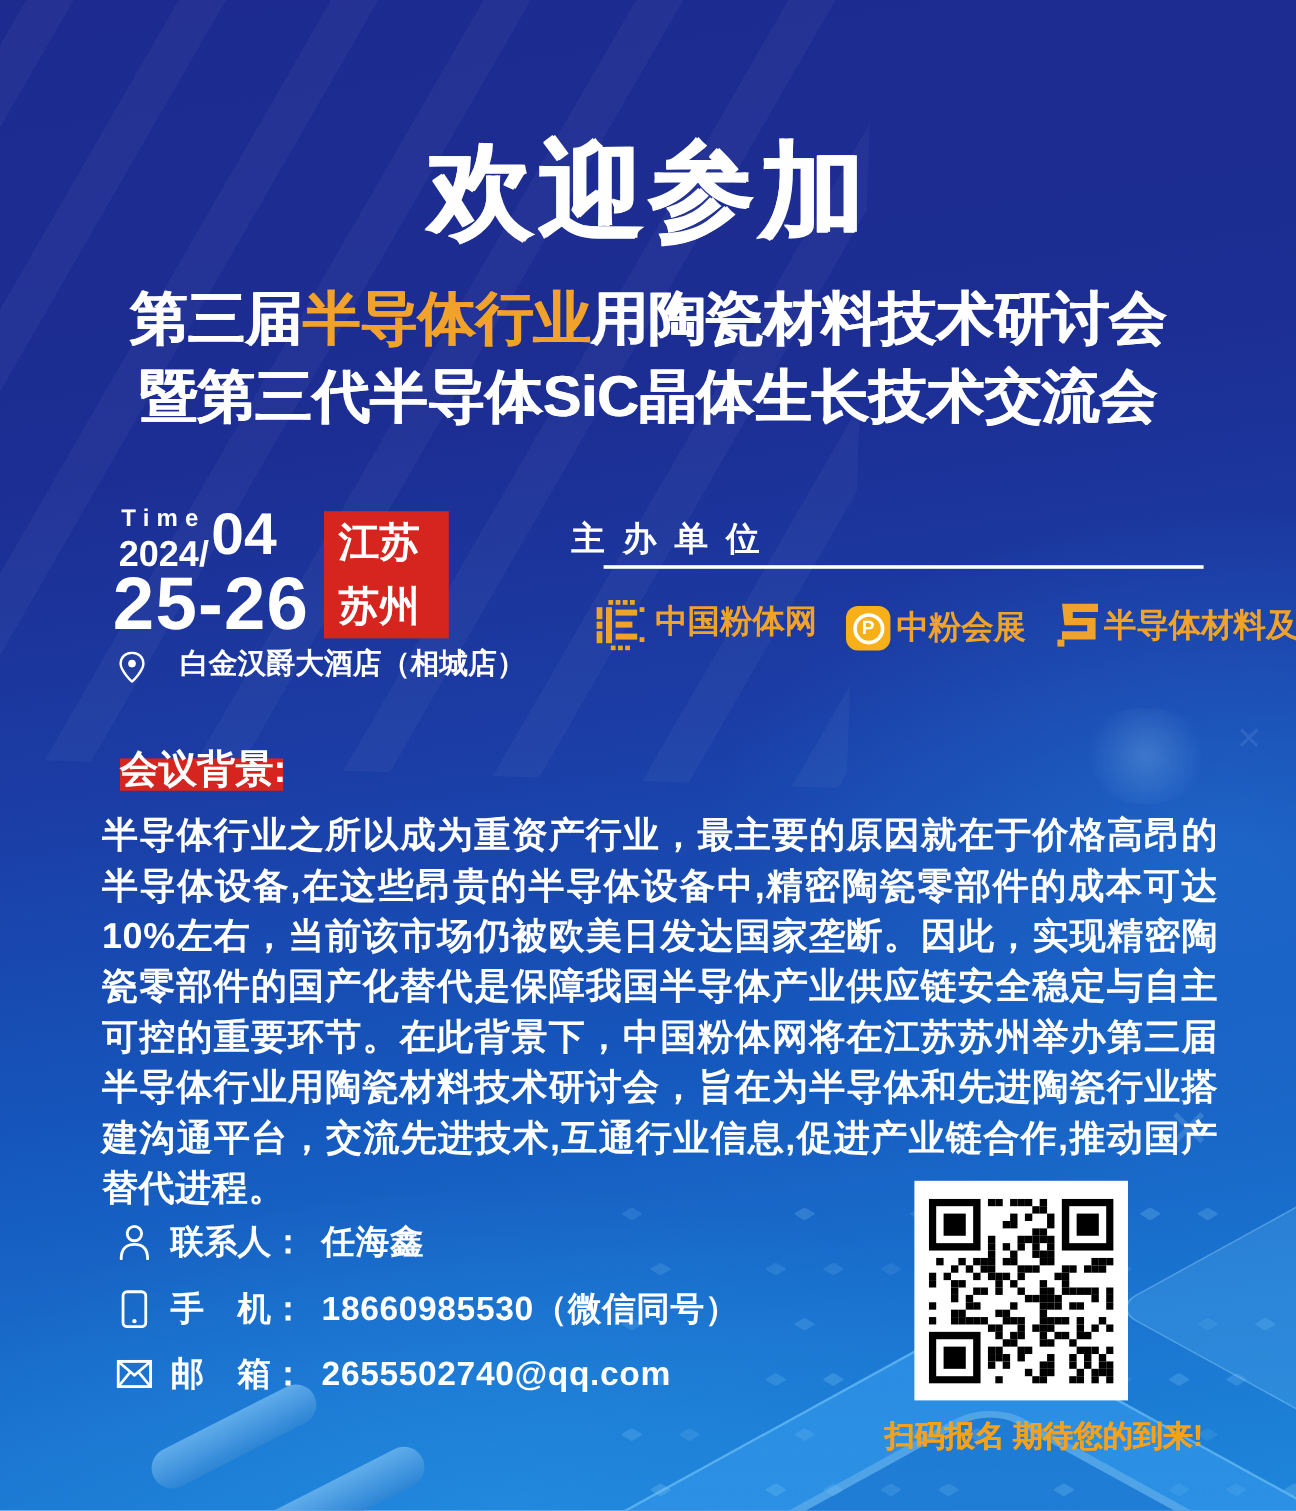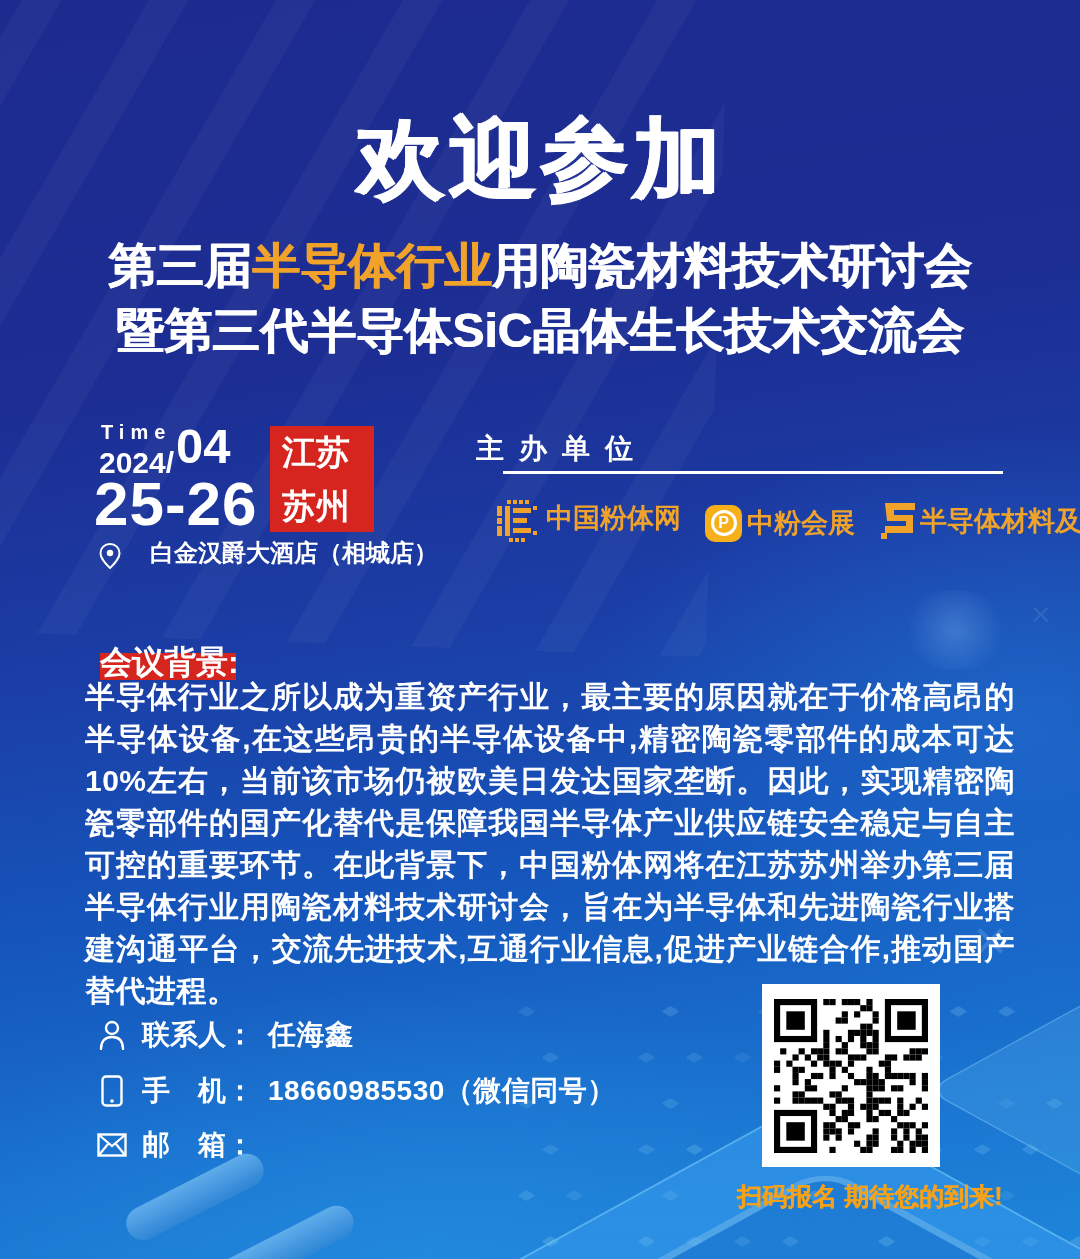--- a/index.html
+++ b/index.html
@@ -89,21 +89,21 @@
   .org-name { font-size:27px; font-weight:900; color:#f0a32a; white-space:nowrap; }
   .o2 { margin-left:24px; } .o3 { margin-left:26px; }
   .p-badge {
     width:37px; height:37px; border-radius:10px; background:#f7b01a;
     display:flex; align-items:center; justify-content:center; position:relative;
   }
   .p-badge .ring { width:26px; height:26px; border:3px solid #fff; border-radius:50%;
     display:flex; align-items:center; justify-content:center; }
   .p-badge .ltr { font-size:16px; font-weight:900; color:#fff; }
   
-  .bg-heading { position:absolute; left:100px; top:620px; z-index:2; font-size:32px; font-weight:900;margin-top:21px; }
+  .bg-heading { position:absolute; left:100px; top:620px; z-index:2; font-size:32px; font-weight:900; }
   .bg-heading .red-bar { position:absolute; left:0px; top:12px; width:136px; height:27px; background:#d6251e; z-index:-1; }
   .bg-paragraph {
     position:absolute; left:85px; top:676px; width:930px; z-index:2;
     font-size:30px; font-weight:700; line-height:42px; text-align:justify;
     letter-spacing:.5px;
   }
   
   .contact-row { position:absolute; left:96px; display:flex; align-items:center; gap:14px; z-index:2; }
   .c1 { top:1016px;justify-content:space-between; } .c2 { top:1072px; } .c3 { top:1126px; }
   .contact-row .lbl { font-size:28px; font-weight:800; white-space:pre; }
@@ -278,20 +278,21 @@
       <span class="val">18660985530（微信同号）</span>
   </div>
   <div class="contact-row c3">
     <span class="cicon">
       <svg width="30" height="24" viewBox="0 0 30 24">
           <rect x="1.5" y="1.5" width="27" height="21" fill="none" stroke="#fff" stroke-width="2.4"></rect>
           <path d="M2 2 L15 13 L28 2 M2 22 L11 11 M28 22 L19 11" fill="none" stroke="#fff" stroke-width="2.2"></path>
         </svg>
     </span>
     <span class="lbl">邮　箱：</span>
+      <span class="val">2655502740@qq.com</span>
   </div>
 
   <div class="qr-card">
     <svg id="qr-svg" width="154" height="154" viewBox="0 0 150 150">
         <rect x="48" y="0" width="6" height="6" fill="#000"></rect>
         <rect x="54" y="0" width="6" height="6" fill="#000"></rect>
         <rect x="66" y="0" width="6" height="6" fill="#000"></rect>
         <rect x="72" y="0" width="6" height="6" fill="#000"></rect>
         <rect x="78" y="0" width="6" height="6" fill="#000"></rect>
         <rect x="90" y="0" width="6" height="6" fill="#000"></rect>

